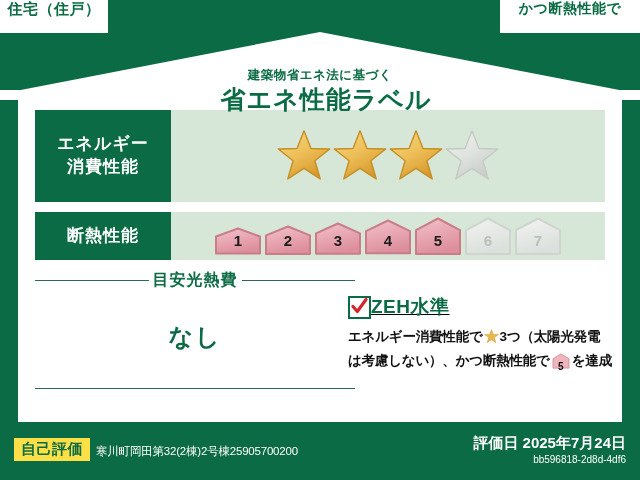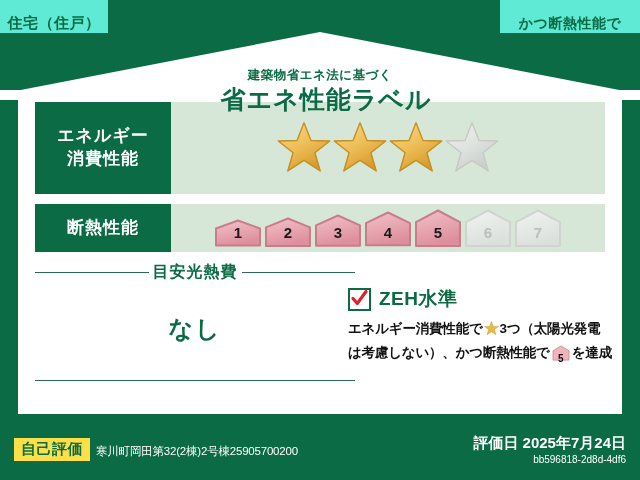--- a/index.html
+++ b/index.html
@@ -15,39 +15,39 @@
     position:absolute;left:0;top:32px;width:640px;height:62px;
     background:#ffffff;
     clip-path:polygon(0% 100%, 50% 0%, 100% 100%, 100% 100%, 0% 100%);
   }
   .roof-fill{
     position:absolute;left:0;top:90px;width:640px;height:10px;background:#ffffff;
   }
 
   
   .corner-tag{
-    position:absolute;top:0;background:#5eead4;
+    position:absolute;top:0;background:#ffffff;
     color:#0b6b44;font-weight:bold;font-size:15px;
-    display:flex;align-items:flex-end;justify-content:center;
+    display:flex;align-items:flex-start;justify-content:center;
     letter-spacing:0.5px;
   }
   .tag-left{left:0;width:108px;height:33px;}
   .tag-right{right:0;width:140px;height:33px;font-size:14px;}
 
   
   .title-wrap{
     position:absolute;left:0;top:40px;width:640px;text-align:center;
     color:#0b6b44;z-index:3;
   }
   .title-sub{font-size:12.5px;font-weight:bold;letter-spacing:0.5px;line-height:1.2;margin-top:28px;}
   .title-main{font-size:25px;font-weight:bold;letter-spacing:1px;line-height:1.25;margin-top:1px;margin-left:12px;}
 
   
   .card{
-    position:absolute;left:18px;top:92px;width:604px;height:322px;
+    position:absolute;left:18px;top:100px;width:604px;height:322px;
     background:#ffffff;
   }
 
   
   .perf-row{position:absolute;left:17px;display:flex;}
   .row-energy{top:10px;}
   .row-insul{top:112px;}
   .row-label{
     background:#0b6b44;color:#ffffff;font-weight:bold;
     display:flex;flex-direction:column;align-items:center;justify-content:center;
@@ -83,21 +83,21 @@
     color:#0b6b44;font-weight:bold;font-size:16px;white-space:nowrap;letter-spacing:1px;
   }
   .cost-value{
     margin-top:30px;text-align:center;color:#0b6b44;
     font-size:24px;font-weight:bold;letter-spacing:2px;
   }
   .cost-rule{position:absolute;left:17px;top:288px;width:320px;height:1px;background:#2b6b52;}
 
   
   .zeh-block{position:absolute;left:330px;top:194px;width:268px;}
-  .zeh-head{display:flex;align-items:center;gap:8px;}
+  .zeh-head{display:flex;align-items:center;text-decoration:underline;}
   .checkbox{
     width:19px;height:19px;border:2px solid #0b6b44;background:#fff;
     position:relative;flex:none;
   }
   .checkbox svg{position:absolute;left:1px;top:-1px;}
   .zeh-title{color:#0b6b44;font-weight:bold;font-size:19px;letter-spacing:0.5px;}
   .zeh-desc{
     margin-top:7px;font-size:13.5px;color:#111;line-height:1.55;
     font-weight:bold;letter-spacing:-0.2px;
   }

